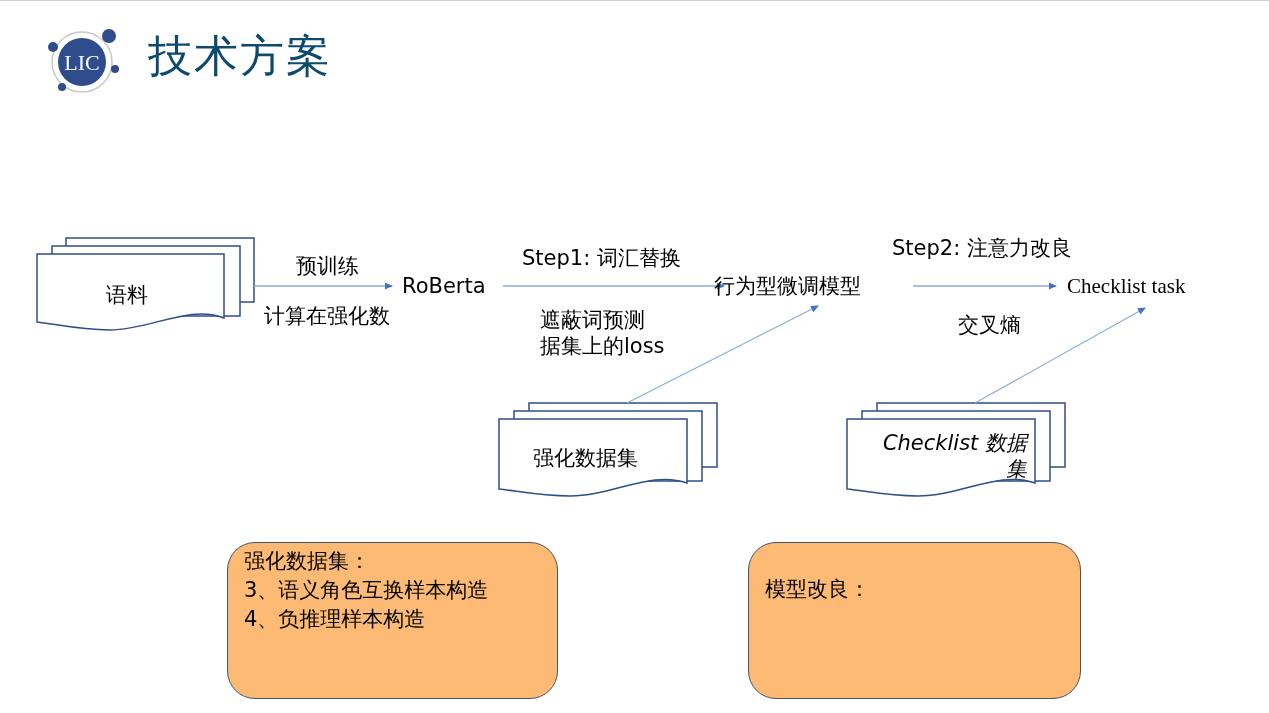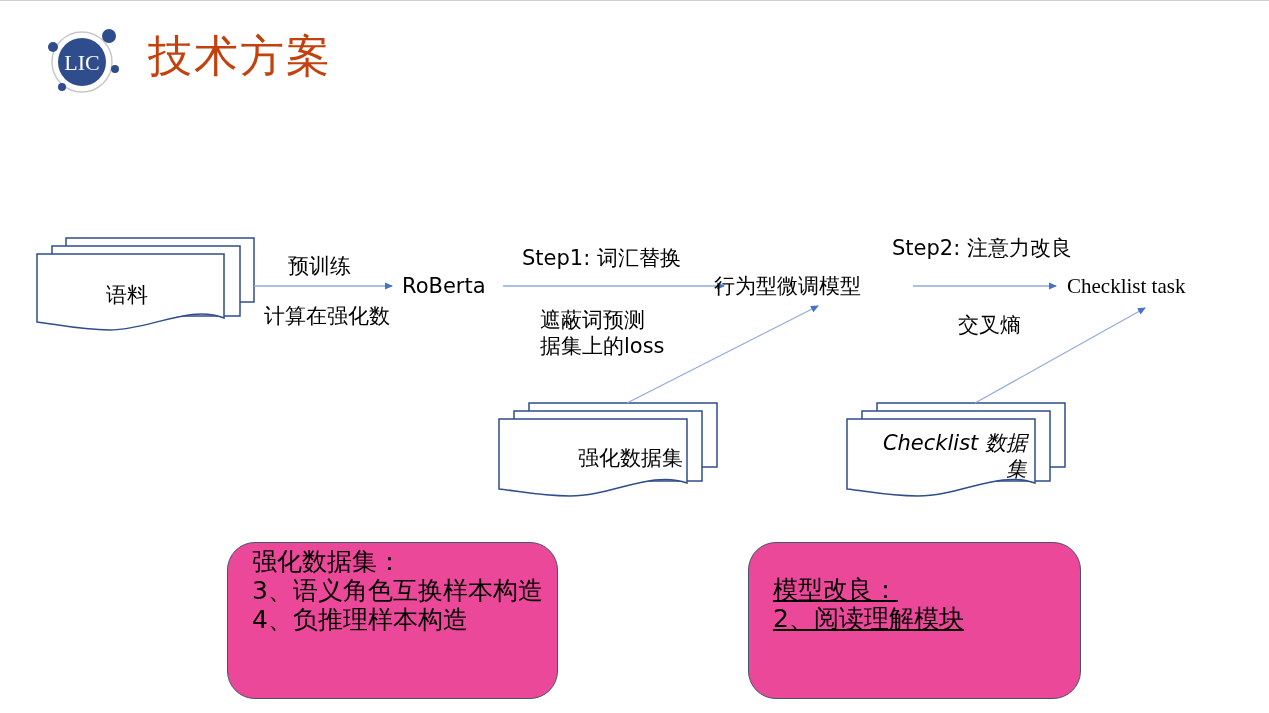--- a/index.html
+++ b/index.html
@@ -1,25 +1,25 @@
 <!DOCTYPE html>
 <html><head>
 <meta charset="utf-8">
 <style>
   html, body { margin: 0; padding: 0; background: #ffffff; }
   body { width: 1269px; height: 713px; position: relative; overflow: hidden;
          font-family: "DejaVu Sans", "Liberation Sans", sans-serif; color: #000; }
   .topline { position: absolute; left: 0; top: 0; width: 1269px; height: 1px; background: #d0d0d0; }
   .logo { position: absolute; left: 44px; top: 24px; width: 80px; height: 72px; }
-  .title { position: absolute; left: 148px; top: 34px; font-size: 44px; color: #c2410c; letter-spacing: 2px; line-height: 1; }
+  .title { position: absolute; left: 148px; top: 34px; font-size: 44px; color: #0c4a6e; letter-spacing: 2px; line-height: 1; }
   svg.diagram { position: absolute; left: 0; top: 0; }
   .lbl { position: absolute; font-size: 21px; line-height: 1.25; white-space: nowrap; }
   .center { text-align: right; font-style: italic; }
-  .infobox { position: absolute; border: 1.5px solid #44546a; border-radius: 28px; background: #ec4899;
-             font-size: 25px; line-height: 29px; padding: 0 24px; box-sizing: border-box; }
+  .infobox { position: absolute; border: 1.5px solid #44546a; border-radius: 28px; background: #fdba74;
+             font-size: 21px; line-height: 29px; padding: 0 16px; box-sizing: border-box; }
   .infobox .line { white-space: nowrap; }
 </style>
 </head>
 <body>
 
 <div class="topline"></div>
 
 <svg class="logo" viewBox="0 0 80 72">
   <circle cx="38" cy="38" r="30" fill="none" stroke="#c8c8c8" stroke-width="1.5"></circle>
   <circle cx="38" cy="38" r="24" fill="#2f4d8c"></circle>
@@ -61,38 +61,37 @@
   <line x1="503" y1="286" x2="724" y2="286" stroke="#8faadc" stroke-width="1.5" marker-end="url(#arr)"></line>
   <line x1="913" y1="286" x2="1056" y2="286" stroke="#8faadc" stroke-width="1.5" marker-end="url(#arr)"></line>
   <line x1="627" y1="403" x2="818" y2="306" stroke="#8faadc" stroke-width="1.2" marker-end="url(#arr)"></line>
   <line x1="975" y1="403" x2="1145" y2="308" stroke="#8faadc" stroke-width="1.2" marker-end="url(#arr)"></line>
 </svg>
 
 <div class="lbl" style="left:106px; top:282px;">语料</div>
 <div class="lbl" style="left:402px; top:273px;">RoBerta</div>
 <div class="lbl" style="left:714px; top:273px;">行为型微调模型</div>
 <div class="lbl" style="left:1067px; top:273px;font-family:Liberation Serif, serif;">Checklist task</div>
-<div class="lbl" style="left:533px; top:445px;margin-left:45px;">强化数据集</div>
+<div class="lbl" style="left:533px; top:445px;">强化数据集</div>
 <div class="lbl center" style="left:855px; top:430px; width:172px;">
   <div>Checklist 数据</div>
   <div>集</div>
 </div>
 
-<div class="lbl" style="left:288px; top:253px;text-align:center;">预训练</div>
+<div class="lbl" style="left:296px; top:253px;text-align:center;">预训练</div>
 <div class="lbl" style="left:264px; top:303px;">计算在强化数</div>
 <div class="lbl" style="left:522px; top:245px;">Step1: 词汇替换</div>
 <div class="lbl" style="left:540px; top:307px;">
   <div>遮蔽词预测</div>
   <div>据集上的loss</div>
 </div>
 <div class="lbl" style="left:892px; top:235px;text-align:right;">Step2: 注意力改良</div>
 <div class="lbl" style="left:958px; top:312px;">交叉熵</div>
 
 <div class="infobox" style="left:227px; top:542px; width:331px; height:157px; padding-top:4px;">
   <div class="line">强化数据集：</div>
   <div class="line">3、语义角色互换样本构造</div>
   <div class="line">4、负推理样本构造</div>
 </div>
 
-<div class="infobox" style="left:748px; top:542px; width:333px; height:157px; padding-top:32px;text-decoration:underline;">
+<div class="infobox" style="left:748px; top:542px; width:333px; height:157px; padding-top:32px;">
   <div class="line">模型改良：</div>
-  <div class="line">2、阅读理解模块</div>
 </div>
 
 </body></html>

